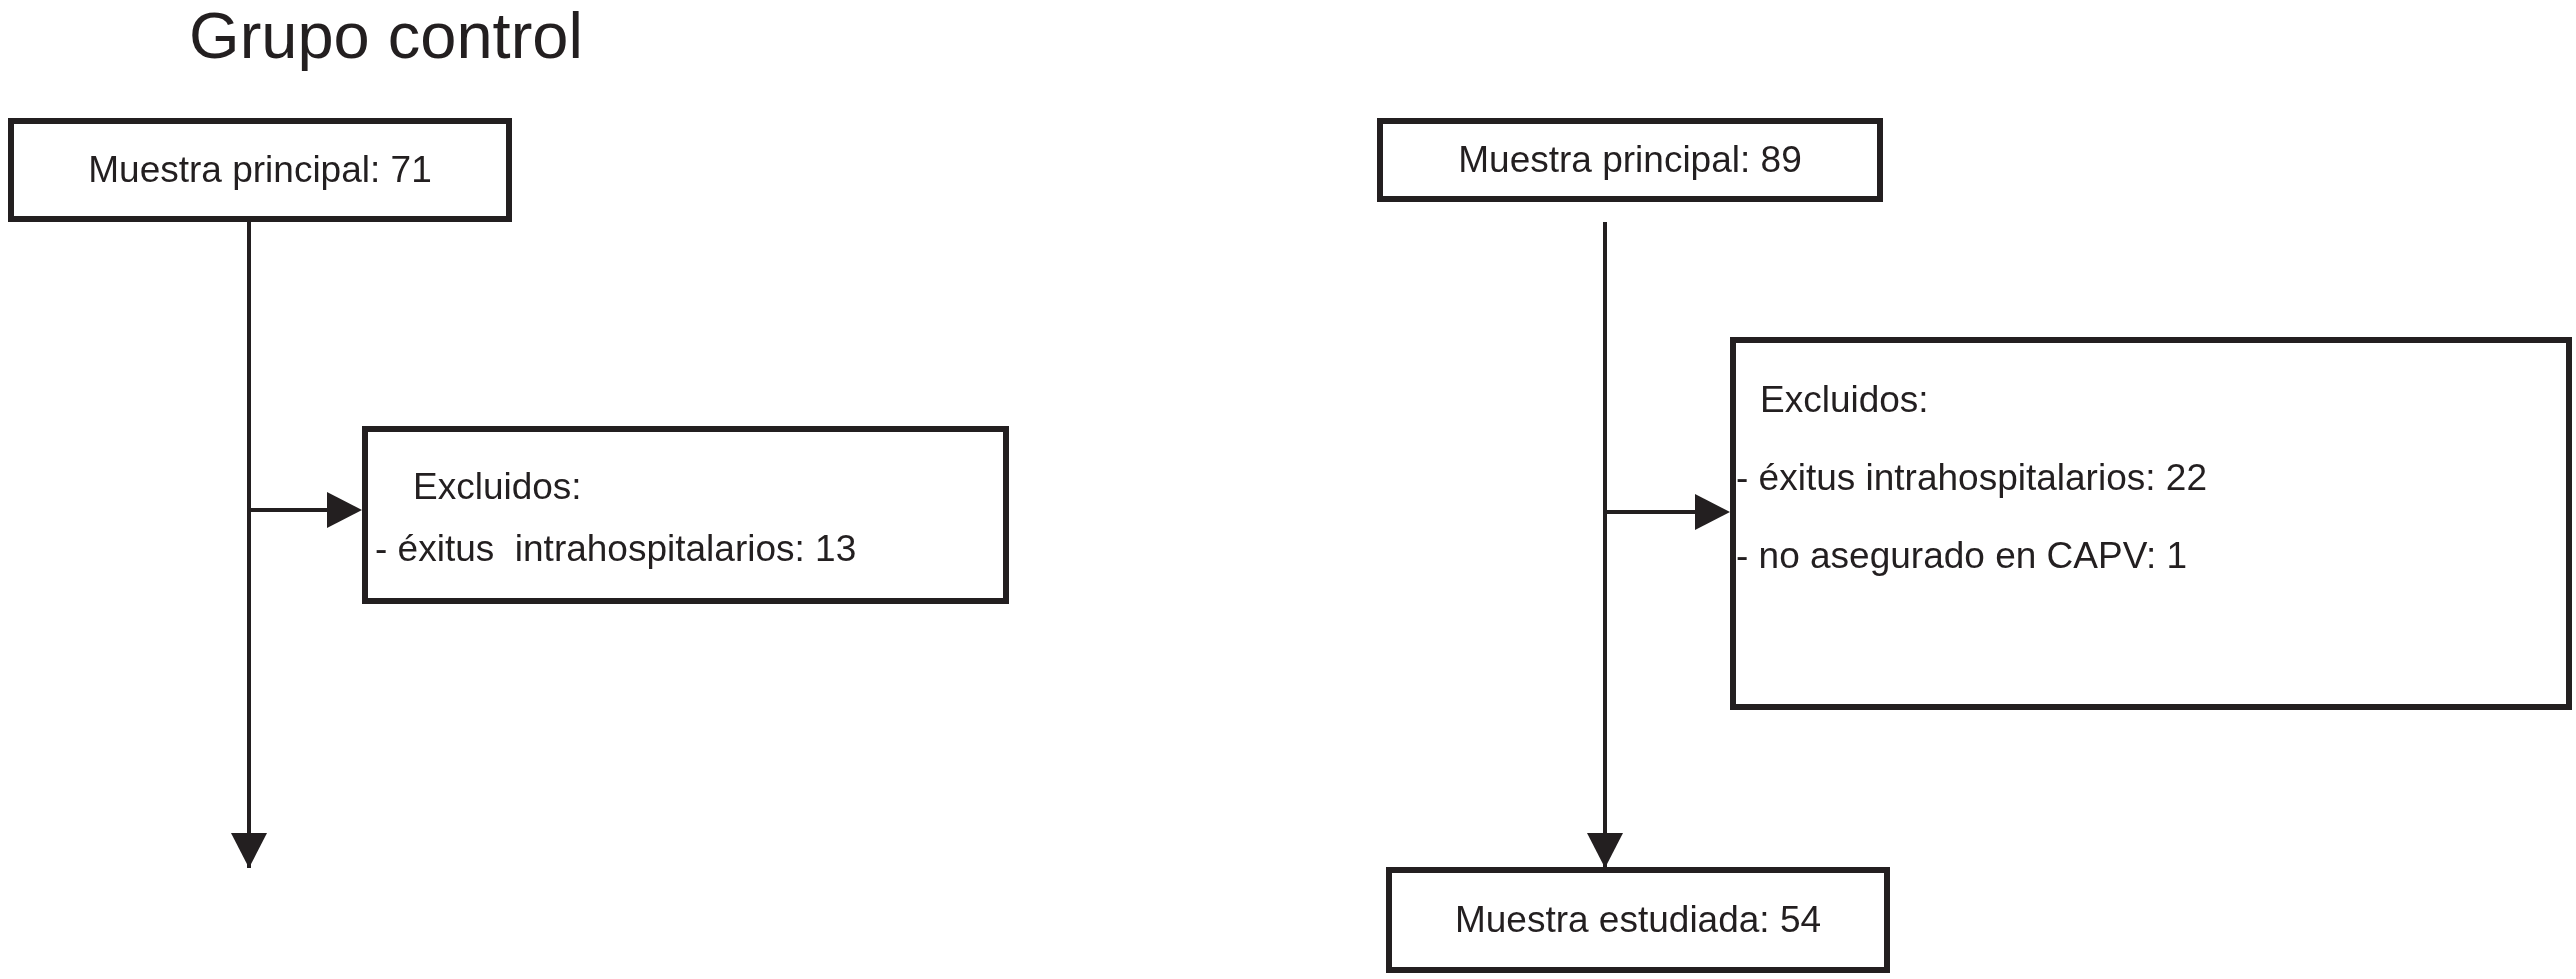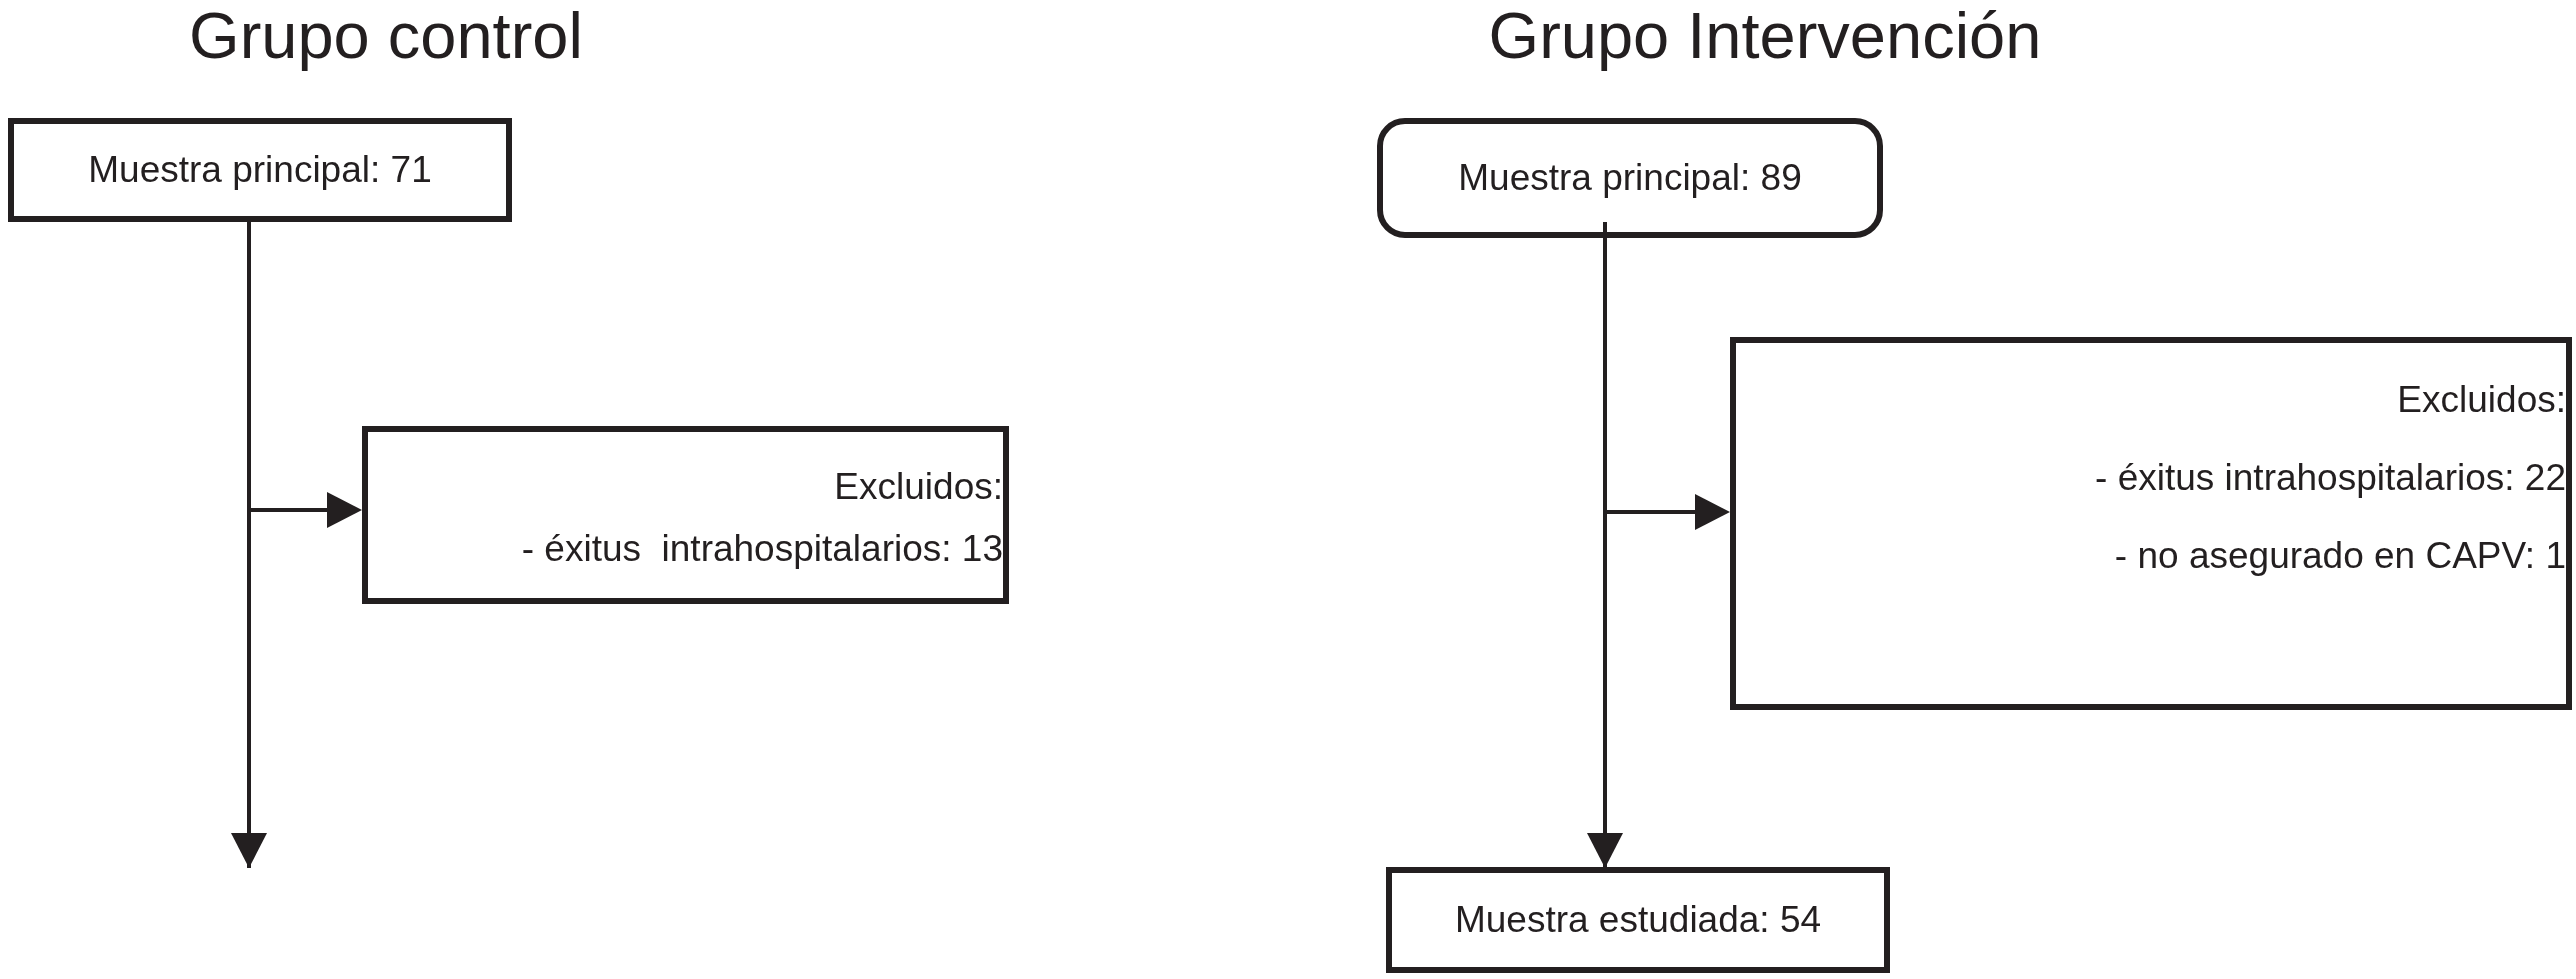--- a/index.html
+++ b/index.html
@@ -21,21 +21,20 @@
     text-align: center;
     font-size: 65px;
     line-height: 67px;
     white-space: nowrap;
   }
   .fbox {
     position: absolute;
     box-sizing: border-box;
     border: 6.4px solid #231f20;
     background: #ffffff;
-    text-align: right;
   }
   .center-box {
     display: flex;
     align-items: center;
     justify-content: center;
     font-size: 37px;
     white-space: nowrap;
   }
   .excl-box {
     font-size: 37px;
@@ -101,23 +100,22 @@
 
   <div class="hline" style="left:248px; top:508px; width:80px; height:4px;"></div>
   <div class="arrow-right" style="left:327px; top:492px;"></div>
 
   <div class="fbox excl-box excl-left" style="left:362px; top:426px; width:647px; height:178px;">
     <div class="excl-line excl-header">Excluidos:</div>
     <div class="excl-line excl-item">- éxitus  intrahospitalarios: 13</div>
   </div>
 
 
-  <div class="group-title" style="left:1485px; top:1.6px; width:560px;">Grupo Intervención</div>
 
-  <div class="fbox center-box" style="left:1377px; top:118px; width:506px; height:120px;border-radius:28px;">
+  <div class="fbox center-box" style="left:1377px; top:118px; width:506px; height:84px;">
     <span>Muestra principal: 89</span>
   </div>
 
   <div class="vline" style="left:1603px; top:222px; width:4px; height:646px;"></div>
   <div class="arrow-down" style="left:1587px; top:833px;"></div>
 
   <div class="hline" style="left:1605px; top:510px; width:92px; height:4px;"></div>
   <div class="arrow-right" style="left:1695px; top:494px;"></div>
 
   <div class="fbox excl-box excl-right" style="left:1730px; top:337px; width:842px; height:373px;">

